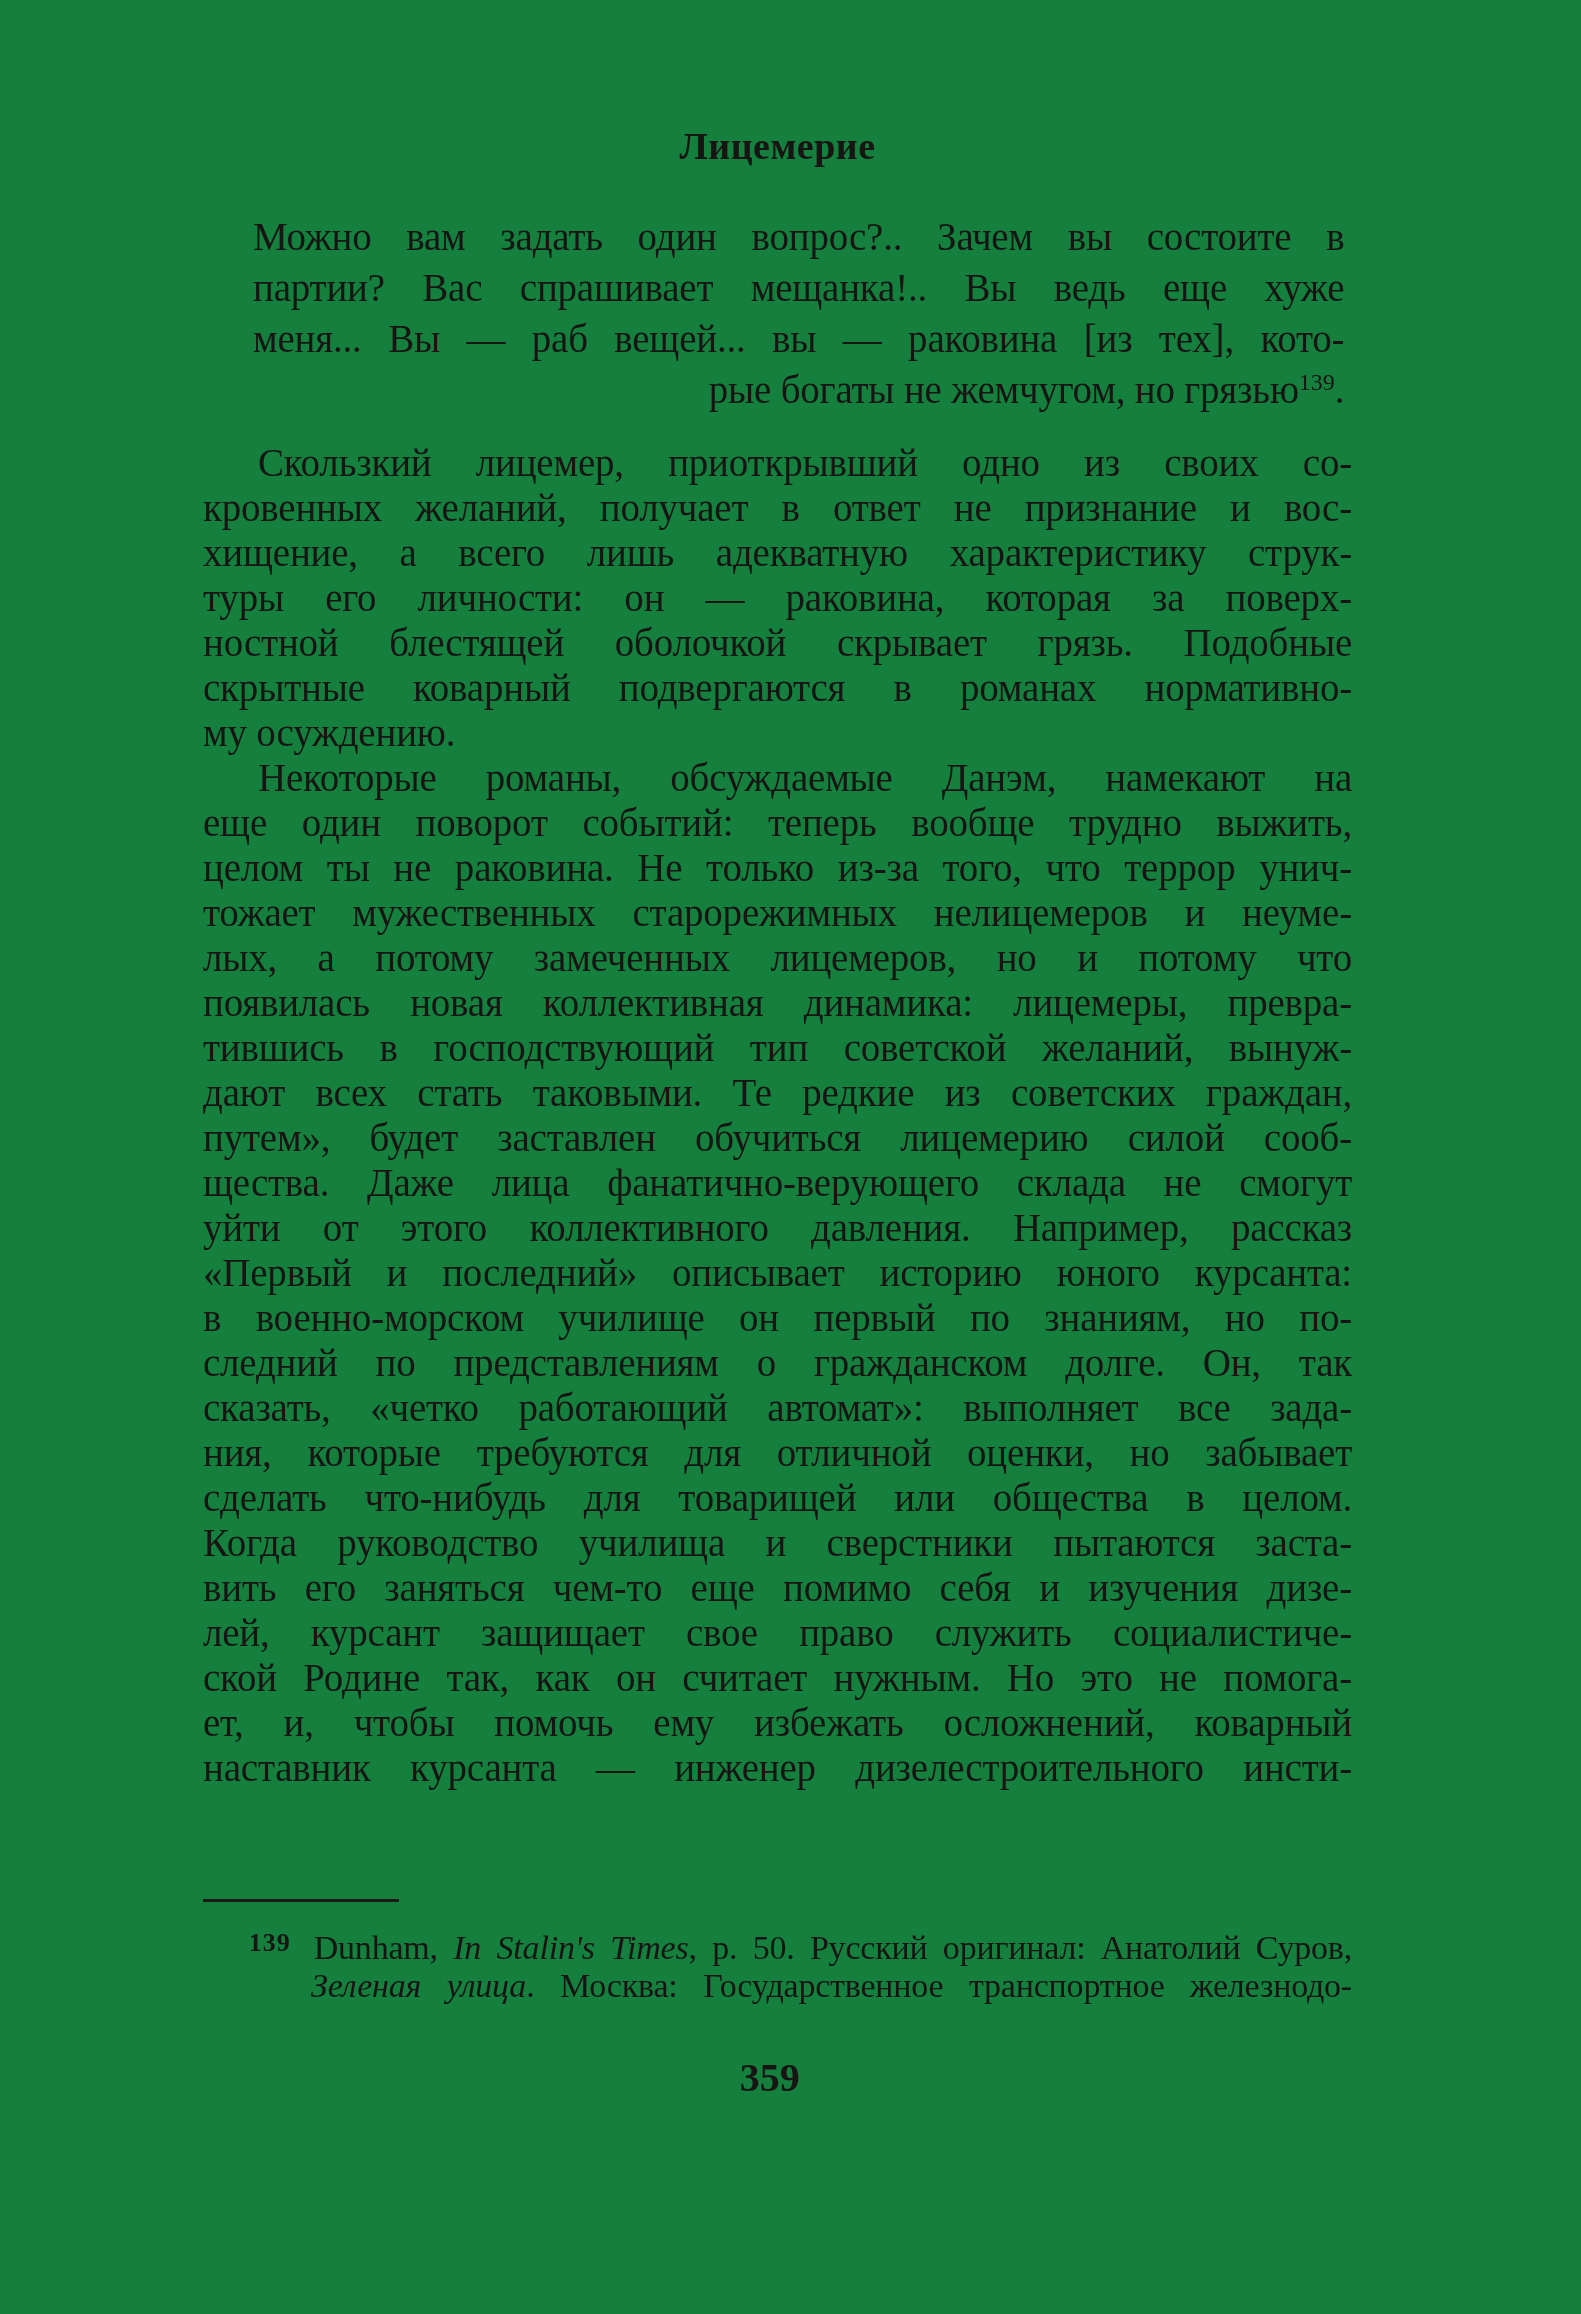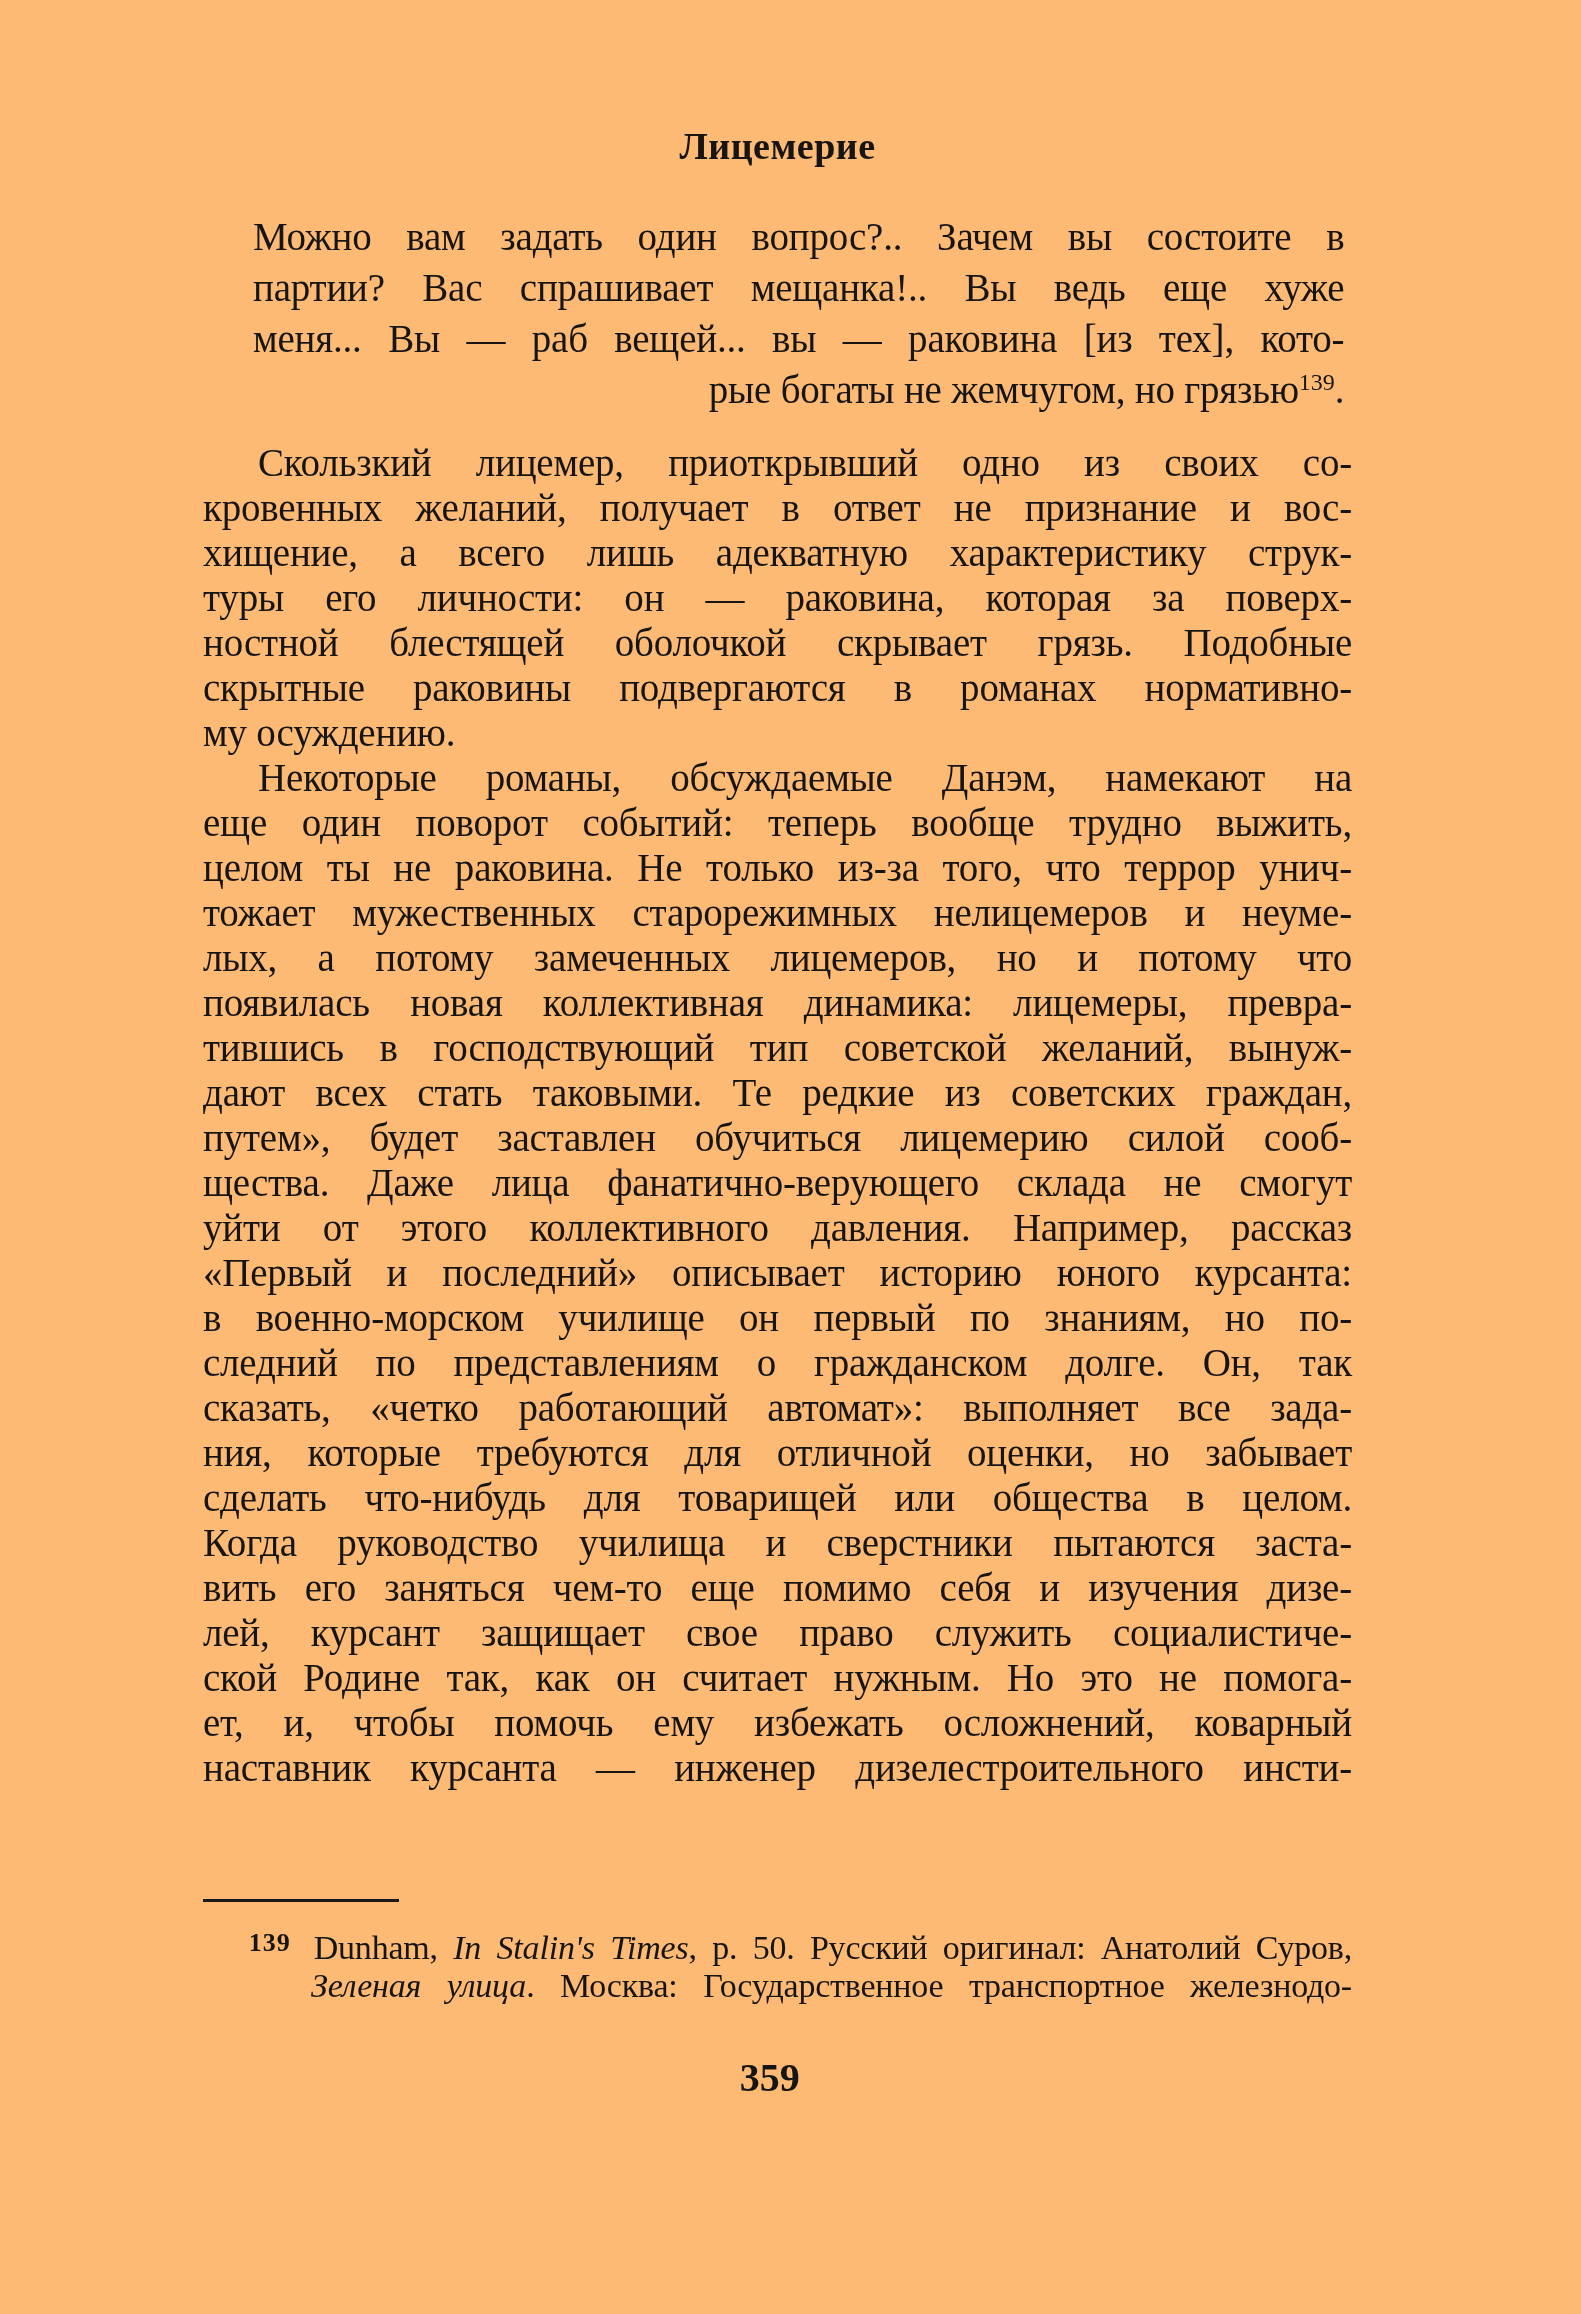--- a/index.html
+++ b/index.html
@@ -1,20 +1,20 @@
 <!DOCTYPE html>
 <html lang="ru"><head>
 <meta charset="utf-8">
 <title>Document</title>
 <style>
   html,body{margin:0;padding:0;background:#ffffff;}
   .page{
     position:relative;
     width:1581px;height:2314px;
-    background:#fdba74;
+    background:#15803d;
     font-family:"Liberation Serif","DejaVu Serif",serif;
     color:#171513;
     overflow:hidden;
   }
   .column{position:absolute;left:203px;top:0;width:1149px;}
   .running-head{
     margin-top:122px;
     text-align:center;
     font-weight:bold;
     font-size:38px;line-height:48px;
@@ -82,21 +82,21 @@
         <span>рые богаты не жемчугом, но грязью</span><sup class="fnref">139</sup><span>.</span>
       </div>
     </div>
 
     <div class="para para1">
         <div class="jline">Скользкий лицемер, приоткрывший одно из своих со-</div>
         <div class="jline">кровенных желаний, получает в ответ не признание и вос-</div>
         <div class="jline">хищение, а всего лишь адекватную характеристику струк-</div>
         <div class="jline">туры его личности: он — раковина, которая за поверх-</div>
         <div class="jline">ностной блестящей оболочкой скрывает грязь. Подобные</div>
-        <div class="jline">скрытные раковины подвергаются в романах нормативно-</div>
+        <div class="jline">скрытные коварный подвергаются в романах нормативно-</div>
         <div class="jline last-ragged">му осуждению.</div>
       </div>
 
     <div class="para">
         <div class="jline">Некоторые романы, обсуждаемые Данэм, намекают на</div>
         <div class="jline">еще один поворот событий: теперь вообще трудно выжить,</div>
         <div class="jline">целом ты не раковина. Не только из-за того, что террор унич-</div>
         <div class="jline">тожает мужественных старорежимных нелицемеров и неуме-</div>
         <div class="jline">лых, а потому замеченных лицемеров, но и потому что</div>
         <div class="jline">появилась новая коллективная динамика: лицемеры, превра-</div>

